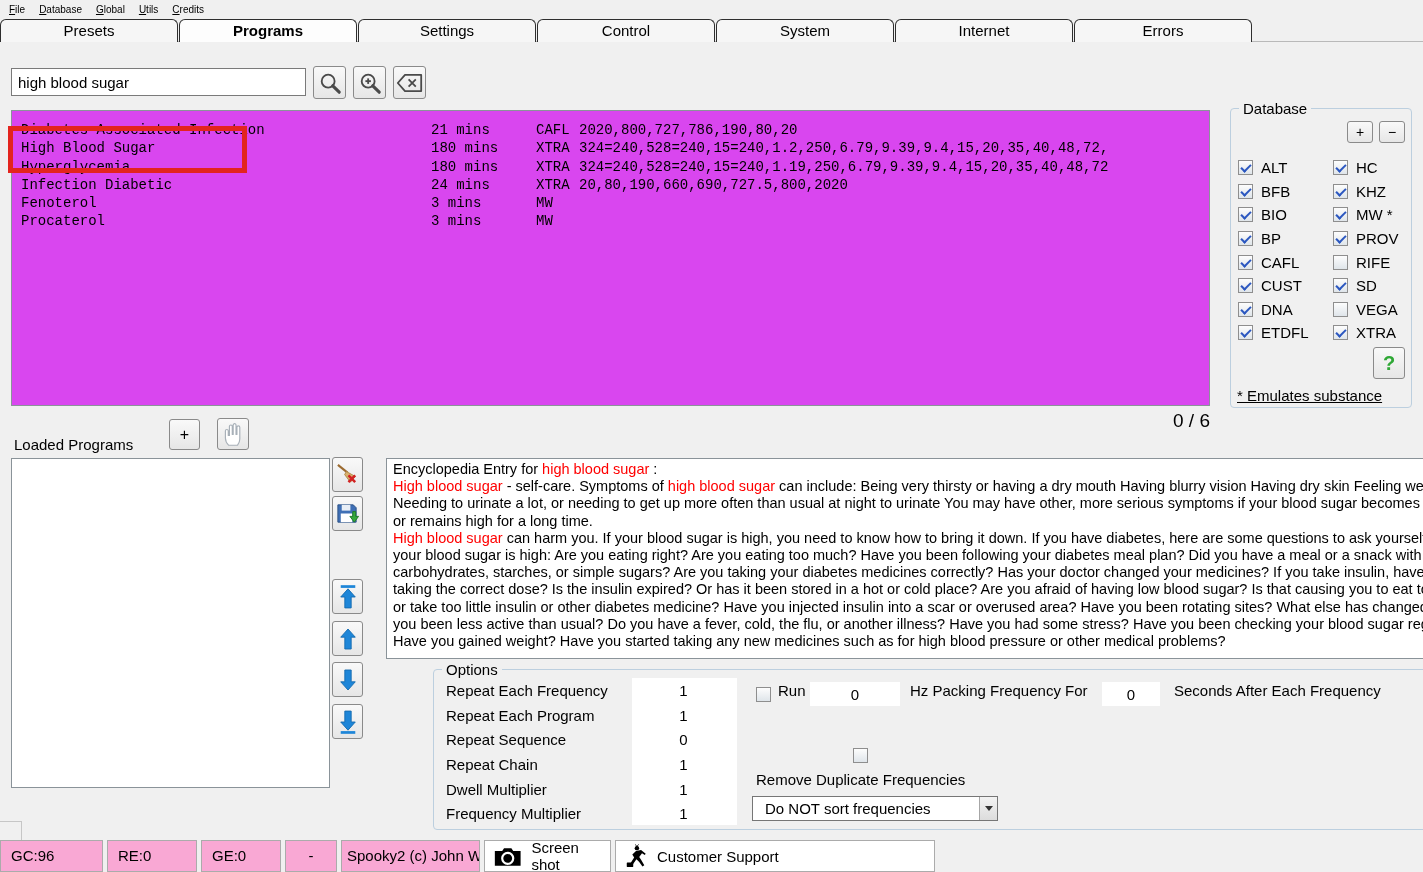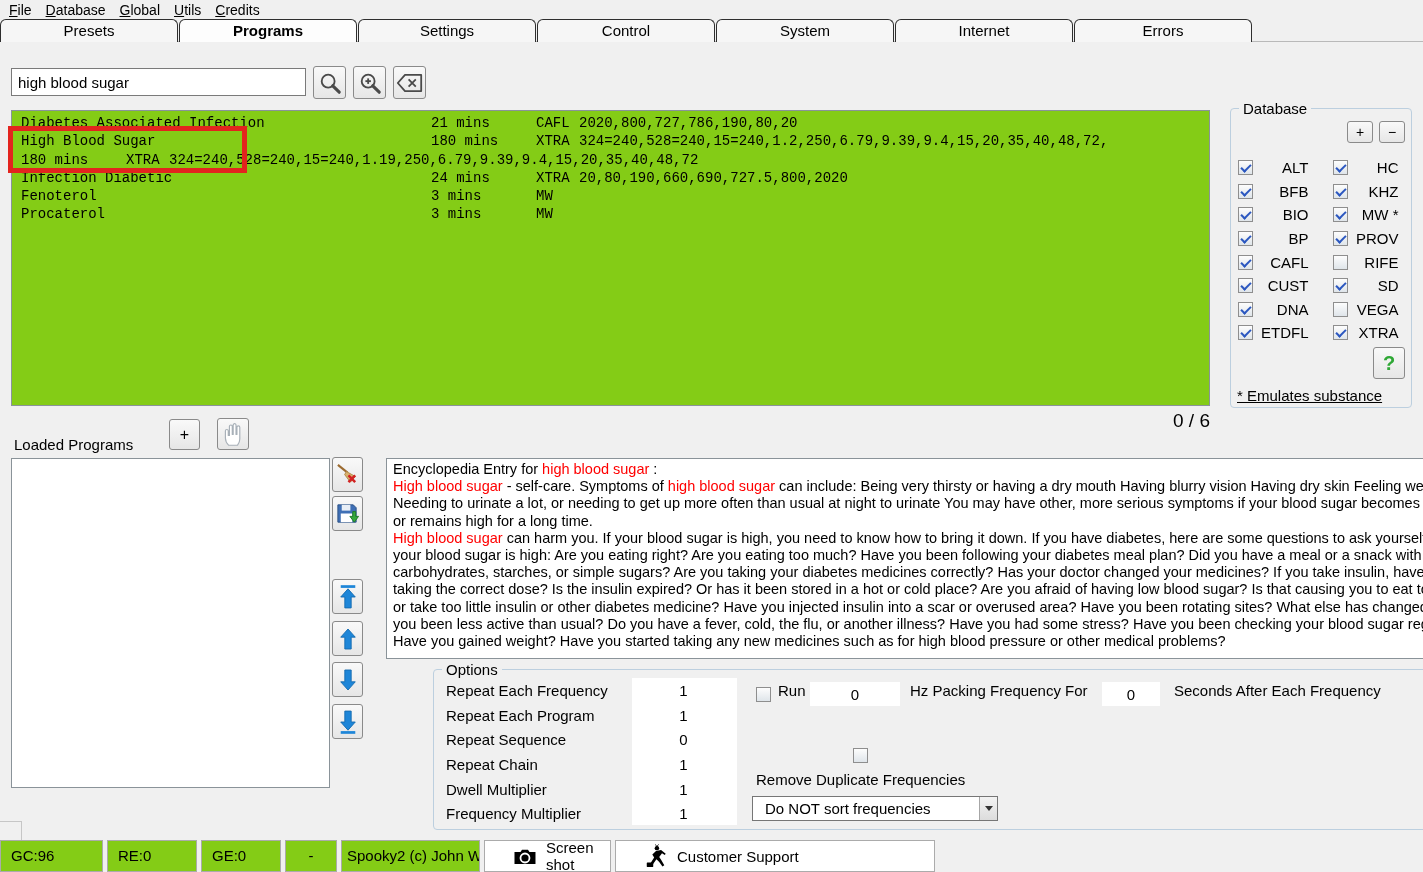--- a/index.html
+++ b/index.html
@@ -2,62 +2,62 @@
 <html><head>
 <meta charset="utf-8">
 <style>
   * { box-sizing: border-box; }
   html,body { margin:0; padding:0; }
   body { font-family:"Liberation Sans", sans-serif; color:#000; }
   #app { position:relative; width:1423px; height:872px; background:#f0f0f0; overflow:hidden; }
 
   
   .menubar { position:absolute; left:0; top:0; width:100%; height:19px; display:flex; align-items:center; padding-left:2px; }
-  .menu-item { display:inline-block; font-size:14px; padding:0 7px; cursor:default; }
+  .menu-item { display:inline-block; font-size:10px; padding:0 7px; cursor:default; }
   .menu-item::first-letter { text-decoration:underline; }
 
   
   .tabrow { position:absolute; left:0; top:19px; width:100%; height:23px; border-bottom:1px solid #b9b9b9; display:flex; }
   .tab { width:178px; height:23px; margin-right:1px; border:1px solid #2e2e2e; border-bottom:none;
          border-radius:6px 6px 0 0; background:#f6f6f6; text-align:center; font-size:15px; line-height:21px; cursor:pointer; }
   .tab.active { background:#fdfdfd; font-weight:bold; }
 
   
   .btn { position:absolute; background:linear-gradient(#f9f9f9,#e6e6e6); border:1px solid #8a8a8a; border-radius:3px;
          display:flex; align-items:center; justify-content:center; cursor:pointer; }
 
   
   .search-input { position:absolute; left:11px; top:68px; width:295px; height:28px; border:1px solid #7a7a7a;
                   font-family:"Liberation Sans",sans-serif; font-size:15px; padding:0 6px; background:#fff; }
 
   
-  .proglist { position:absolute; left:11px; top:110px; width:1199px; height:296px; background:#84cc16;
+  .proglist { position:absolute; left:11px; top:110px; width:1199px; height:296px; background:#d946ef;
               border:1px solid #8a9399; font-family:"Liberation Mono","DejaVu Sans Mono",monospace; font-size:14px;
-              padding:3px 0 0 9px; overflow:hidden; }
+              padding:10px 0 0 9px; overflow:hidden; }
   .prow { display:flex; height:18.3px; line-height:18.3px; white-space:nowrap; }
   .c-name { width:410px; overflow:hidden; }
   .c-dur  { width:105px; }
   .c-freq { flex:1; overflow:hidden; }
   .c-src  { display:inline-block; min-width:43px; }
   .annotation-box { position:absolute; left:8px; top:126px; width:239px; height:47px; border:5px solid #e3241e; z-index:5; pointer-events:none; }
   .counter { position:absolute; left:1095px; top:410px; width:115px; text-align:right; font-size:19px; }
 
   
   .groupbox { position:absolute; border:1px solid #bccfdf; border-radius:4px; }
   .gb-label { position:absolute; top:-9px; left:8px; background:#f0f0f0; padding:0 4px; font-size:15px; }
 
   
   .db-box { left:1230px; top:108px; width:182px; height:300px; }
   .cb { position:relative; display:inline-block; width:15px; height:15px; border:1px solid #8e8e8e;
         background:linear-gradient(#fdfdfd,#dfe5ea); flex:none; }
   .cb.checked::after { content:""; position:absolute; left:2px; top:3px; width:8px; height:4px;
         border-left:2px solid #2b57c0; border-bottom:2px solid #2b57c0; transform:rotate(-45deg); }
   .db-col { position:absolute; top:47px; }
   .db-col.left { left:7px; } .db-col.right { left:102px; }
-  .cbrow { display:flex; align-items:center; gap:8px; height:23.6px; font-size:15px; cursor:pointer;justify-content:space-between; }
+  .cbrow { display:flex; align-items:center; gap:8px; height:23.6px; font-size:15px; cursor:pointer; }
   .db-plus  { left:116px; top:12px; width:26px; height:22px; font-size:14px; }
   .db-minus { left:148px; top:12px; width:26px; height:22px; font-size:14px; }
   .db-help  { left:142px; top:238px; width:32px; height:32px; color:#2fa836; font-size:20px; font-weight:bold; }
   .db-footnote { position:absolute; left:6px; top:278px; font-size:15px;text-decoration:underline; }
 
   
   .loaded-label { position:absolute; left:14px; top:436px; font-size:15px; }
   .btn-add  { left:169px; top:419px; width:31px; height:31px; font-size:16px; }
   .btn-hand { left:217px; top:418px; width:32px; height:32px; }
   .loadedlist { position:absolute; left:11px; top:458px; width:319px; height:330px; background:#fff; border:1px solid #8a9399; }
@@ -89,29 +89,29 @@
         display:flex; align-items:center; font-size:15px; cursor:pointer; }
   .dd-text { flex:1; padding-left:12px; white-space:nowrap; overflow:hidden; }
   .dd-arrow { width:18px; height:100%; background:linear-gradient(#f3f3f3,#dcdcdc); border-left:1px solid #a6a6a6;
               display:flex; align-items:center; justify-content:center; }
   .caret { width:0; height:0; border-left:4px solid transparent; border-right:4px solid transparent; border-top:5px solid #333; }
 
   
   .corner-notch { position:absolute; left:0; top:821px; width:22px; height:19px; border-top:1px solid #c6c6c6; border-right:1px solid #c6c6c6; }
   .sb { position:absolute; left:0; top:840px; width:1423px; height:32px; }
   .sb-cells { position:absolute; left:0; top:0; height:32px; display:flex; gap:4px; }
-  .sb-cell { background:#84cc16; border:1px solid #ababab; font-size:15px; line-height:30px; padding-left:10px;
+  .sb-cell { background:#f9a8d4; border:1px solid #ababab; font-size:15px; line-height:30px; padding-left:10px;
              white-space:nowrap; overflow:hidden; }
   .sb-cells .sb-cell:nth-child(1){width:103px}
   .sb-cells .sb-cell:nth-child(2){width:90px}
   .sb-cells .sb-cell:nth-child(3){width:80px}
   .sb-cells .sb-cell:nth-child(4){width:52px; text-align:center; padding-left:0;}
   .sb-cells .sb-cell:nth-child(5){width:139px; padding-left:5px;}
   .sb-static { position:absolute; top:0; height:32px; background:#fff; border:1px solid #ababab;
-               display:flex; align-items:center; gap:9px; font-size:15px; padding-left:28px; cursor:pointer; }
+               display:flex; align-items:center; gap:9px; font-size:15px; padding-left:8px; cursor:pointer; }
   .sb-shot { left:484px; width:127px; }
   .sb-support { left:615px; width:320px; }
 </style>
 </head>
 <body>
 
 <div id="app">
 
   <div class="menubar">
 
@@ -161,20 +161,21 @@
       <span class="c-name">Diabetes Associated Infection</span>
       <span class="c-dur">21 mins</span>
       <span class="c-freq"><span class="c-src">CAFL</span><span>2020,800,727,786,190,80,20</span></span>
     </div>
       <div class="prow">
       <span class="c-name">High Blood Sugar</span>
       <span class="c-dur">180 mins</span>
       <span class="c-freq"><span class="c-src">XTRA</span><span>324=240,528=240,15=240,1.2,250,6.79,9.39,9.4,15,20,35,40,48,72,</span></span>
     </div>
       <div class="prow">
+      <span class="c-name">Hyperglycemia</span>
       <span class="c-dur">180 mins</span>
       <span class="c-freq"><span class="c-src">XTRA</span><span>324=240,528=240,15=240,1.19,250,6.79,9.39,9.4,15,20,35,40,48,72</span></span>
     </div>
       <div class="prow">
       <span class="c-name">Infection Diabetic</span>
       <span class="c-dur">24 mins</span>
       <span class="c-freq"><span class="c-src">XTRA</span><span>20,80,190,660,690,727.5,800,2020</span></span>
     </div>
       <div class="prow">
       <span class="c-name">Fenoterol</span>

